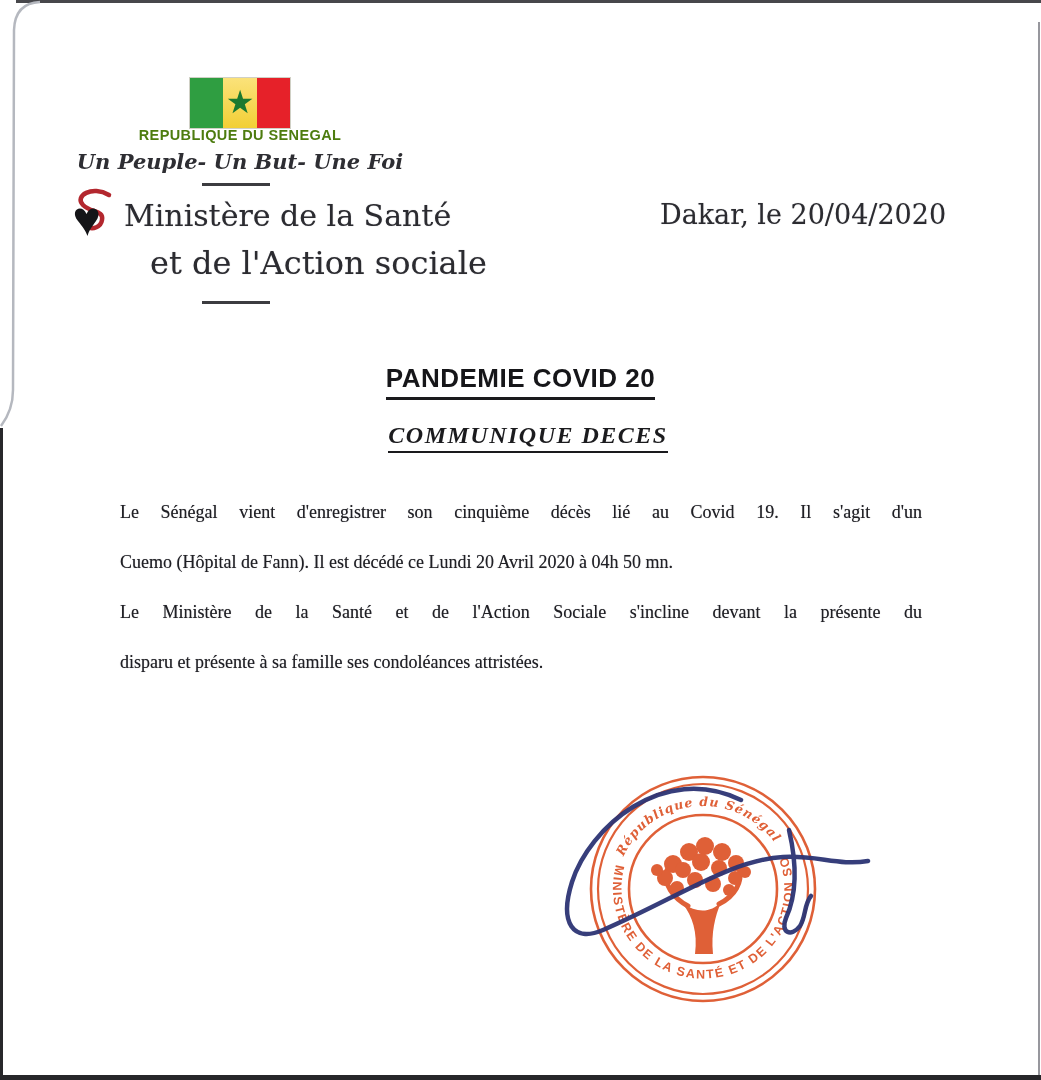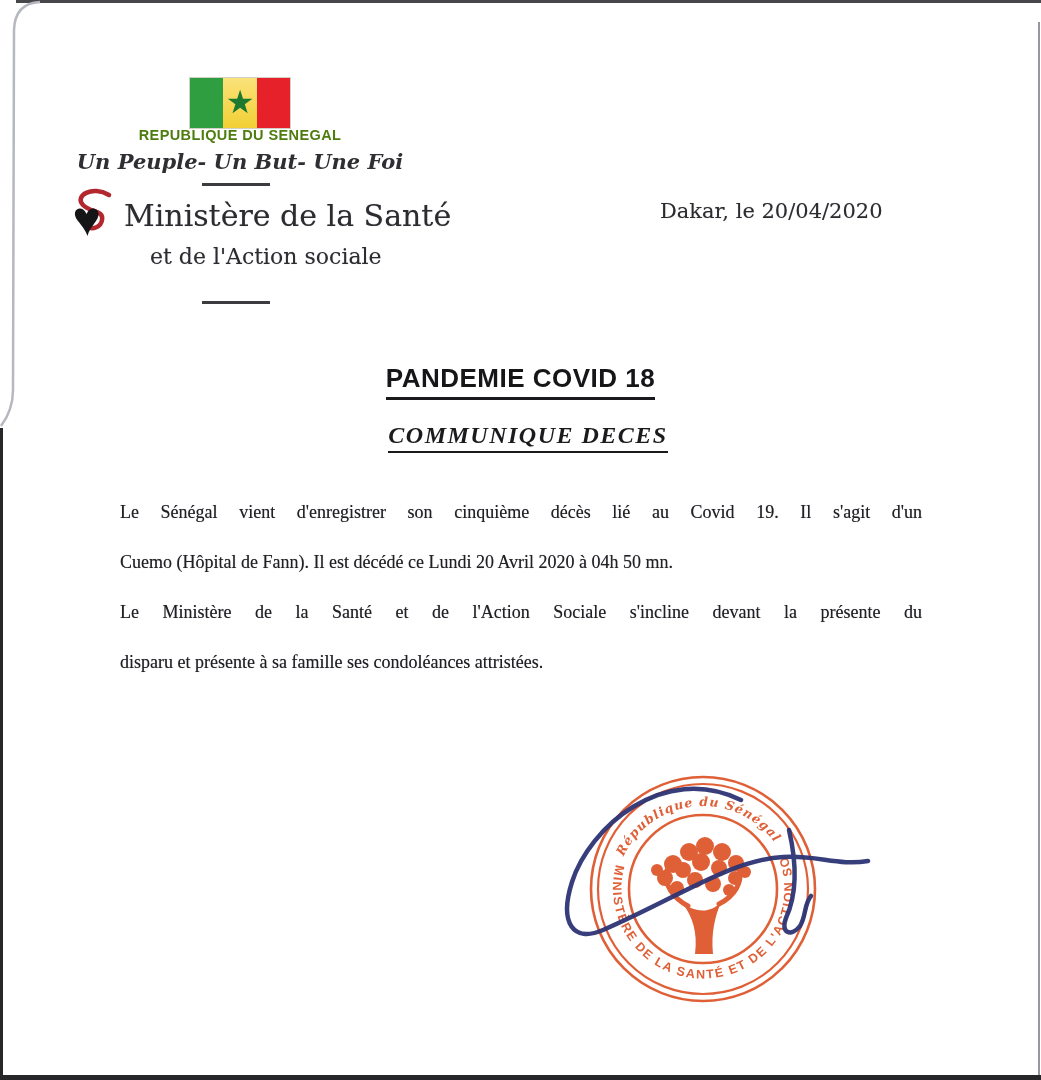--- a/index.html
+++ b/index.html
@@ -49,22 +49,22 @@
   .rule.top { top: 183px; }
   .rule.bottom { top: 301px; }
 
   .ministry-logo { position: absolute; left: 62px; top: 188px; }
 
   .script {
     font-family: "DejaVu Serif", serif; 
     color: #2b2b30; text-shadow: 0 0 1px rgba(60,60,70,.35);
   }
   .ministry-1 { position: absolute; left: 124px; top: 198px; font-size: 30px; }
-  .ministry-2 { position: absolute; left: 150px; top: 244px; font-size: 22px; }
-  .dateline   { position: absolute; left: 660px; top: 199px; font-size: 21px; }
+  .ministry-2 { position: absolute; left: 150px; top: 244px; font-size: 32px; }
+  .dateline   { position: absolute; left: 660px; top: 199px; font-size: 27px; }
 
   
   .title-wrap    { position: absolute; left: 0; right: 0; top: 363px; text-align: center; }
   .title-main {
     display: inline-block; font-family: "Liberation Sans", sans-serif;
     font-weight: bold; font-size: 26px; letter-spacing: .5px; color: #161619;
     border-bottom: 3px solid #1a1a1d; padding-bottom: 3px;
   }
   .subtitle-wrap { position: absolute; left: 0; right: 0; top: 422px; text-align: center; }
   .title-sub {
@@ -117,21 +117,21 @@
   </svg>
 
   <div class="script ministry-1">Ministère de la Santé</div>
   <div class="script ministry-2">et de l'Action sociale</div>
 
   <div class="rule bottom"></div>
 
   <div class="script dateline">Dakar, le 20/04/2020</div>
 
   <div class="title-wrap">
-    <span class="title-main">PANDEMIE COVID 18</span>
+    <span class="title-main">PANDEMIE COVID 20</span>
   </div>
   <div class="subtitle-wrap">
     <span class="title-sub">COMMUNIQUE DECES</span>
   </div>
 
   <div class="body-text">
     <span class="line just">Le Sénégal vient d'enregistrer son cinquième décès lié au Covid 19. Il s'agit d'un</span>
     <span class="line">Cuemo (Hôpital de Fann). Il est décédé ce Lundi 20 Avril 2020 à  04h 50 mn.</span>
     <span class="line just">Le Ministère de la Santé et de l'Action Sociale s'incline devant la présente du</span>
     <span class="line">disparu et présente à sa famille ses condoléances attristées.</span>

